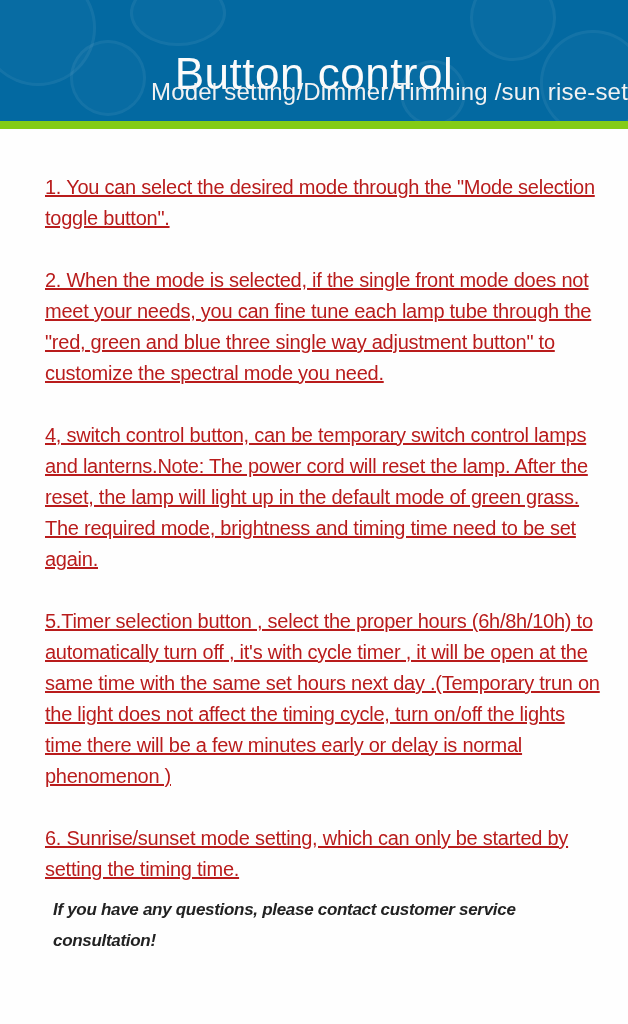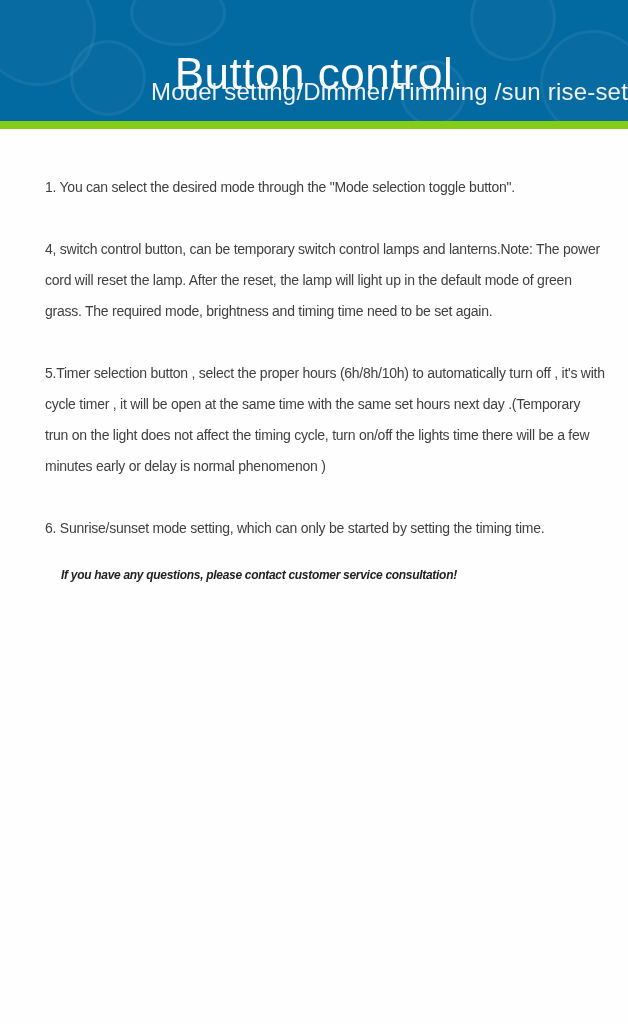--- a/index.html
+++ b/index.html
@@ -29,45 +29,47 @@
   }
   .subtitle {
     position:absolute; left:0; right:0; top:76px;
     text-align:right; color:#f2f2f2;
     font-size:24px; line-height:32px; letter-spacing:0.2px;
   }
   .content {
     position:absolute; left:45px; top:172px; width:560px;
   }
   .para {
-    font-size:14px; line-height:31px; color:#404040;
+    font-size:20px; line-height:31px; color:#b91c1c;
     margin:0 0 31px 0;
     letter-spacing:-0.25px;
+    text-decoration:underline;
   }
   .para.p6 { margin-bottom:9px; }
   .note {
-    font-size:12px; line-height:31px; color:#222;
+    font-size:17px; line-height:31px; color:#222;
     font-style:italic; font-weight:bold; letter-spacing:-0.3px;
-    margin:16px;
+    margin:8px;
   }
 </style>
 </head>
 <body>
 
 <div class="header">
   <div class="deco" style="left:-20px;top:-30px;width:110px;height:110px;"></div>
   <div class="deco" style="left:70px;top:40px;width:70px;height:70px;"></div>
   <div class="deco" style="left:130px;top:-20px;width:90px;height:60px;"></div>
   <div class="deco" style="left:470px;top:-25px;width:80px;height:80px;"></div>
   <div class="deco" style="left:540px;top:30px;width:100px;height:100px;"></div>
   <div class="deco" style="left:400px;top:60px;width:60px;height:60px;"></div>
 
   <h1 class="title">Button control</h1>
   <div class="subtitle">Model setting/Dimmer/Timming /sun rise-set</div>
 </div>
 
 <div class="content">
   <p class="para">1. You can select the desired mode through the "Mode selection toggle button".</p>
+  <p class="para">2. When the mode is selected, if the single front mode does not meet your needs, you can fine tune each lamp tube through the "red, green and blue three single way adjustment button" to customize the spectral mode you need.</p>
   <p class="para">4, switch control button, can be temporary switch control lamps and lanterns.Note: The power cord will reset the lamp. After the reset, the lamp will light up in the default mode of green grass. The required mode, brightness and timing time need to be set again.</p>
   <p class="para">5.Timer selection button , select the proper hours (6h/8h/10h) to automatically turn off , it's with cycle timer , it will be open at the same time with the same set hours next day .(Temporary trun on the light does not affect the timing cycle, turn on/off the lights time there will be a few minutes early or delay is normal phenomenon )</p>
   <p class="para p6">6. Sunrise/sunset mode setting, which can only be started by setting the timing time.</p>
   <p class="note">If you have any questions, please contact customer service consultation!</p>
 </div>
 
 </body></html>

